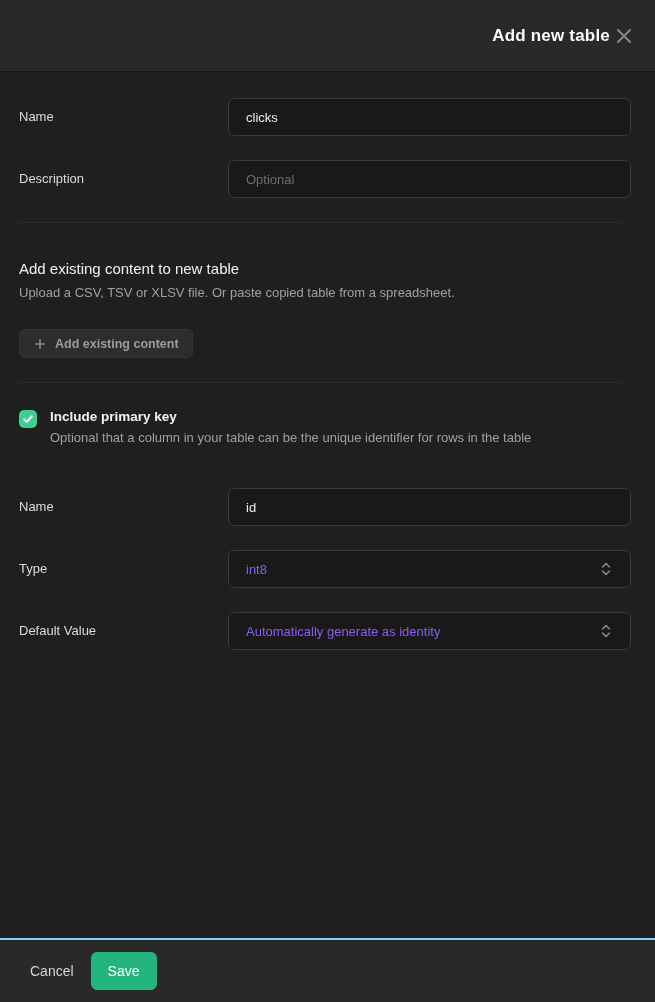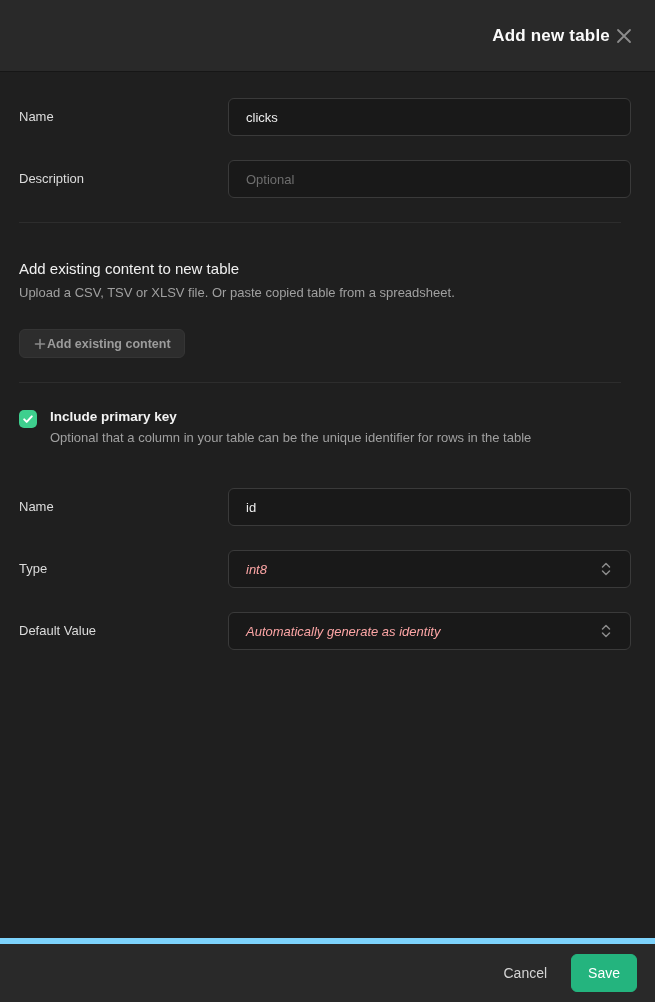--- a/index.html
+++ b/index.html
@@ -55,37 +55,37 @@
     font-size:13px;
     font-family:"Liberation Sans", sans-serif;
     padding:0 17px;
     outline:none;
   }
   .text-input::placeholder{color:#6e6e6e;}
   .select-box{
     display:flex;align-items:center;justify-content:space-between;
     cursor:pointer;
   }
-  .select-value{color:#fca5a5;font-style:italic;}
+  .select-value{color:#8b5cf6;}
   .divider{
     border:none;height:1px;background:#2d2d2d;
     margin:24px 10px 0 0;
   }
   
   .import-section{margin-top:37px;}
   .section-heading{
     font-size:15px;font-weight:500;color:#f0f0f0;
   }
   .section-subtitle{
     margin-top:8px;
     font-size:13px;color:#a0a0a0;
   }
   .add-content-btn{
     margin-top:29px;
-    display:inline-flex;align-items:center;
+    display:inline-flex;align-items:center;gap:8px;
     height:29px;padding:0 13px;
     background:#2d2d2d;
     border:1px solid #353535;
     border-radius:6px;
     color:#9c9c9c;
     font-size:12.5px;font-weight:700;
     font-family:"Liberation Sans", sans-serif;
     cursor:pointer;
   }
   
@@ -105,23 +105,23 @@
     font-size:13.5px;font-weight:700;color:#f2f2f2;
   }
   .pk-desc{
     margin-top:6px;
     font-size:13px;color:#a0a0a0;
   }
   
   .dialog-footer{
     position:absolute;bottom:0;left:0;right:0;height:64px;
     background:#292929;
-    border-top:6px solid #7dd3fc;
-    display:flex;align-items:center;justify-content:flex-end;
-    gap:12px;
+    border-top:2px solid #7dd3fc;
+    display:flex;align-items:center;justify-content:flex-start;
+    gap:5px;
     padding:0 18px;
   }
   .cancel-btn{
     background:none;border:none;cursor:pointer;
     color:#d4d4d4;font-size:14px;
     font-family:"Liberation Sans", sans-serif;
     padding:9px 12px;
   }
   .save-btn{
     background:var(--accent-green);

